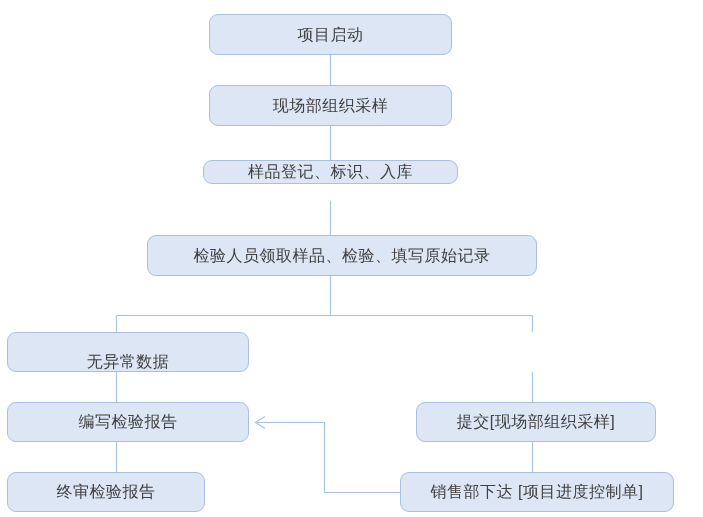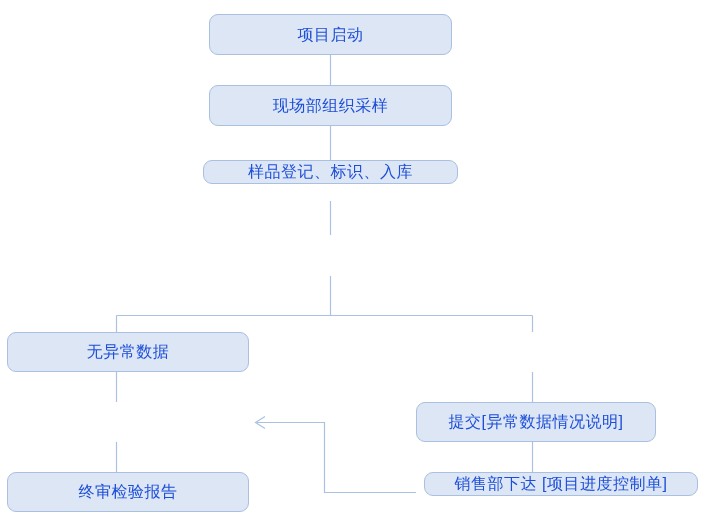--- a/index.html
+++ b/index.html
@@ -27,21 +27,21 @@
   }
   .node {
     position: absolute;
     box-sizing: border-box;
     background: #dce6f5;
     border: 1px solid #a9c0e0;
     border-radius: 9px;
     display: flex;
     align-items: center;
     justify-content: center;
-    color: #1d4ed8;
+    color: #404040;
     font-size: 16px;
     line-height: 1.1;
     letter-spacing: 0.5px;
     white-space: nowrap;
     z-index: 2;
   }
   .node-label {
     display: block;
     padding: 0 6px;
   }
@@ -84,32 +84,38 @@
   </div>
 
   <div class="node" style="left:209px; top:85px; width:243px; height:41px;">
     <span class="node-label">现场部组织采样</span>
   </div>
 
   <div class="node" style="left:203px; top:160px; width:255px; height:24px;">
     <span class="node-label">样品登记、标识、入库</span>
   </div>
 
+  <div class="node" style="left:147px; top:235px; width:390px; height:41px;">
+    <span class="node-label">检验人员领取样品、检验、填写原始记录</span>
+  </div>
 
-  <div class="node" style="left:7px; top:332px; width:242px; height:40px;">
+  <div class="node" style="left:7px; top:332px; width:242px; height:40px;align-items:flex-end;">
     <span class="node-label">无异常数据</span>
   </div>
 
 
+  <div class="node" style="left:7px; top:402px; width:242px; height:40px;">
+    <span class="node-label">编写检验报告</span>
+  </div>
 
   <div class="node" style="left:416px; top:402px; width:240px; height:40px;">
-    <span class="node-label">提交[异常数据情况说明]</span>
+    <span class="node-label">提交[现场部组织采样]</span>
   </div>
 
-  <div class="node" style="left:7px; top:472px; width:242px; height:40px;">
+  <div class="node" style="left:7px; top:472px; width:198px; height:40px;">
     <span class="node-label">终审检验报告</span>
   </div>
 
-  <div class="node" style="left:424px; top:472px; width:274px; height:24px;">
+  <div class="node" style="left:400px; top:472px; width:274px; height:40px;">
     <span class="node-label">销售部下达 [项目进度控制单]</span>
   </div>
 
 </div>
 
 </body></html>

